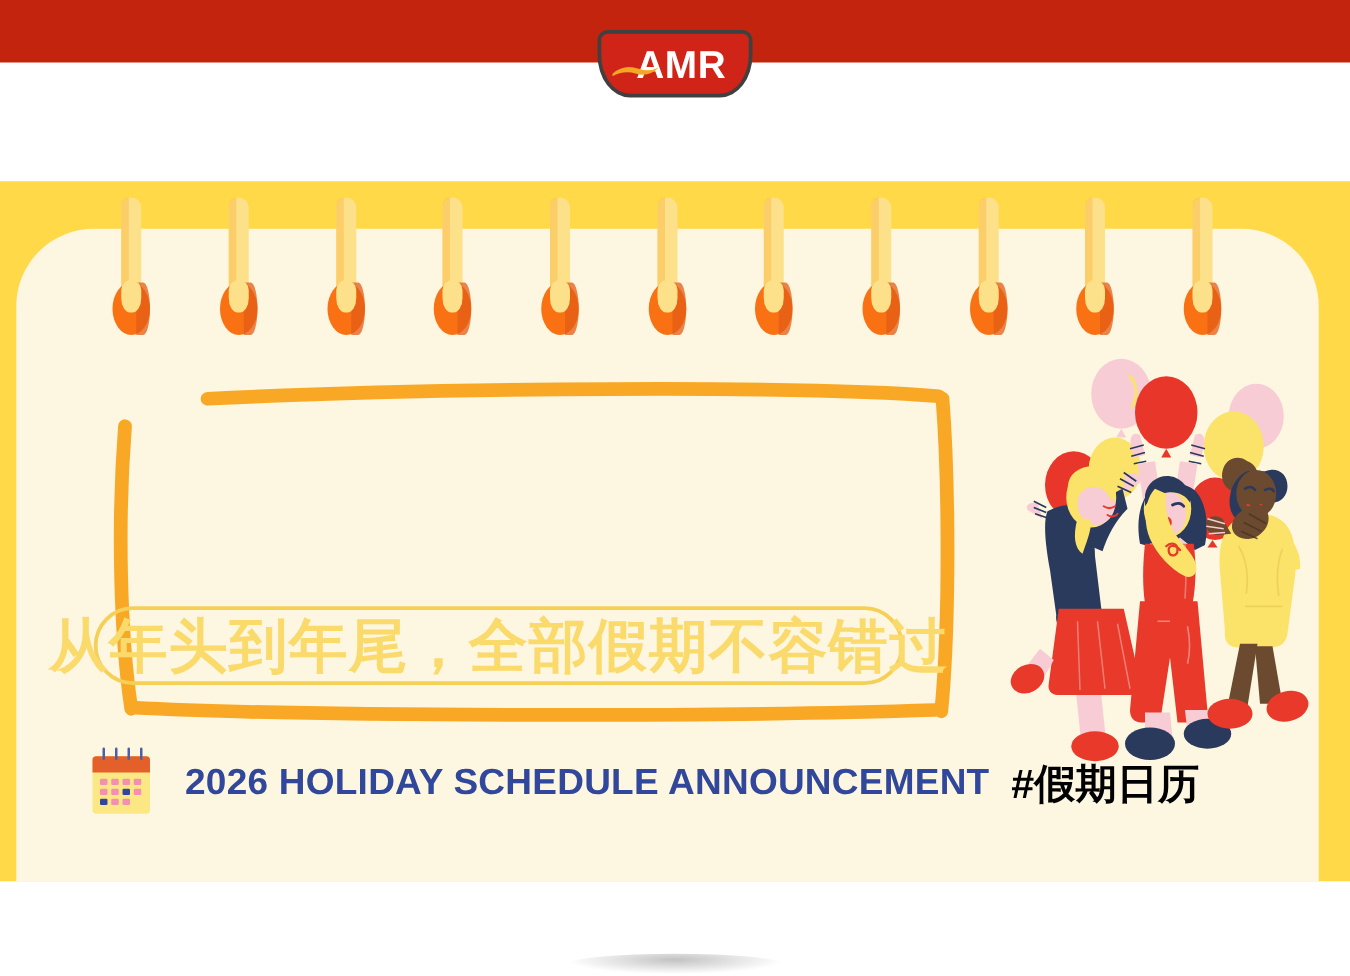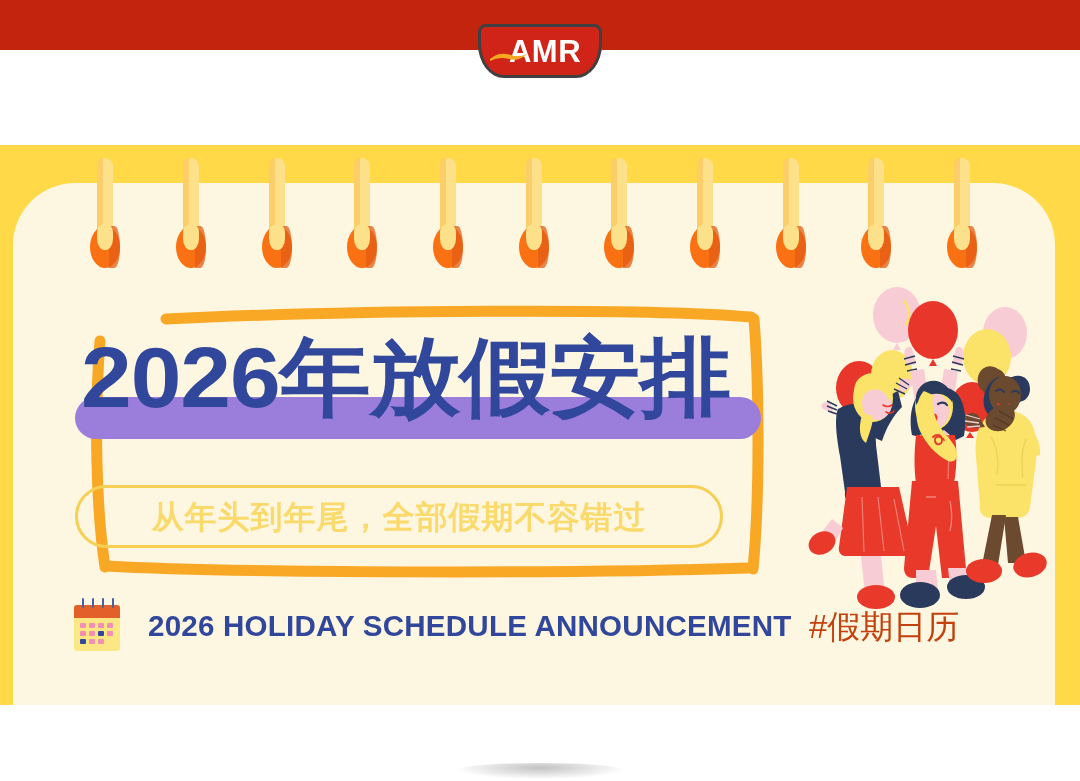--- a/index.html
+++ b/index.html
@@ -184,21 +184,21 @@
     width: 648px;
     height: 63px;
     border: 3px solid #f6cf55;
     border-radius: 34px;
     box-sizing: border-box;
     display: flex;
     align-items: center;
     justify-content: center;
   }
   .subtitle-text {
-    font-size: 32px;
+    font-size: 47px;
     font-weight: bold;
     color: #fbda6c;
     letter-spacing: 1px;
     white-space: nowrap;
     line-height: 1;
     font-family: "Liberation Sans", "DejaVu Sans", sans-serif;
   }
 
   
   .footer {
@@ -222,22 +222,22 @@
     color: #31479b;
     letter-spacing: 0.2px;
     white-space: nowrap;
     line-height: 1;
     transform: scaleX(1.02);
     transform-origin: left center;
   }
   .footer-tag {
     margin-left: 30px;
     font-size: 33px;
-    font-weight: normal;
-    color: #c2410c;
+    font-weight: bold;
+    color: #000000;
     white-space: nowrap;
     line-height: 1;
   }
 
   
   .illus {
     position: absolute;
     left: 800px;
     top: 140px;     
     width: 270px;
@@ -331,24 +331,20 @@
 
   <svg class="frame" viewBox="0 0 745 296">
     <g fill="none" stroke="#f9a825" stroke-width="11" stroke-linecap="round" stroke-linejoin="round">
       <path d="M58 269 C 180 276, 520 277, 700 271"></path>
       <path d="M705 272 C 712 200, 711 86, 706 22"></path>
       <path d="M703 20 C 600 11, 300 13, 118 22"></path>
       <path d="M52 44 C 46 120, 48 210, 57 270"></path>
     </g>
   </svg>
 
-  <div class="title-wrap">
-    <div class="title-hl"></div>
-    <div class="title-text">2026年放假安排</div>
-  </div>
 
   <div class="subtitle-pill">
     <span class="subtitle-text">从年头到年尾，全部假期不容错过</span>
   </div>
 
   <div class="footer">
     <svg class="cal-icon" viewBox="0 0 62 62">
       <rect x="8" y="10" width="46" height="46" rx="3" fill="#fbe884"></rect>
       <path d="M8 13a3 3 0 0 1 3-3h40a3 3 0 0 1 3 3v10H8z" fill="#e4602b"></path>
       <g stroke="#4a5fa8" stroke-width="2" stroke-linecap="round">

